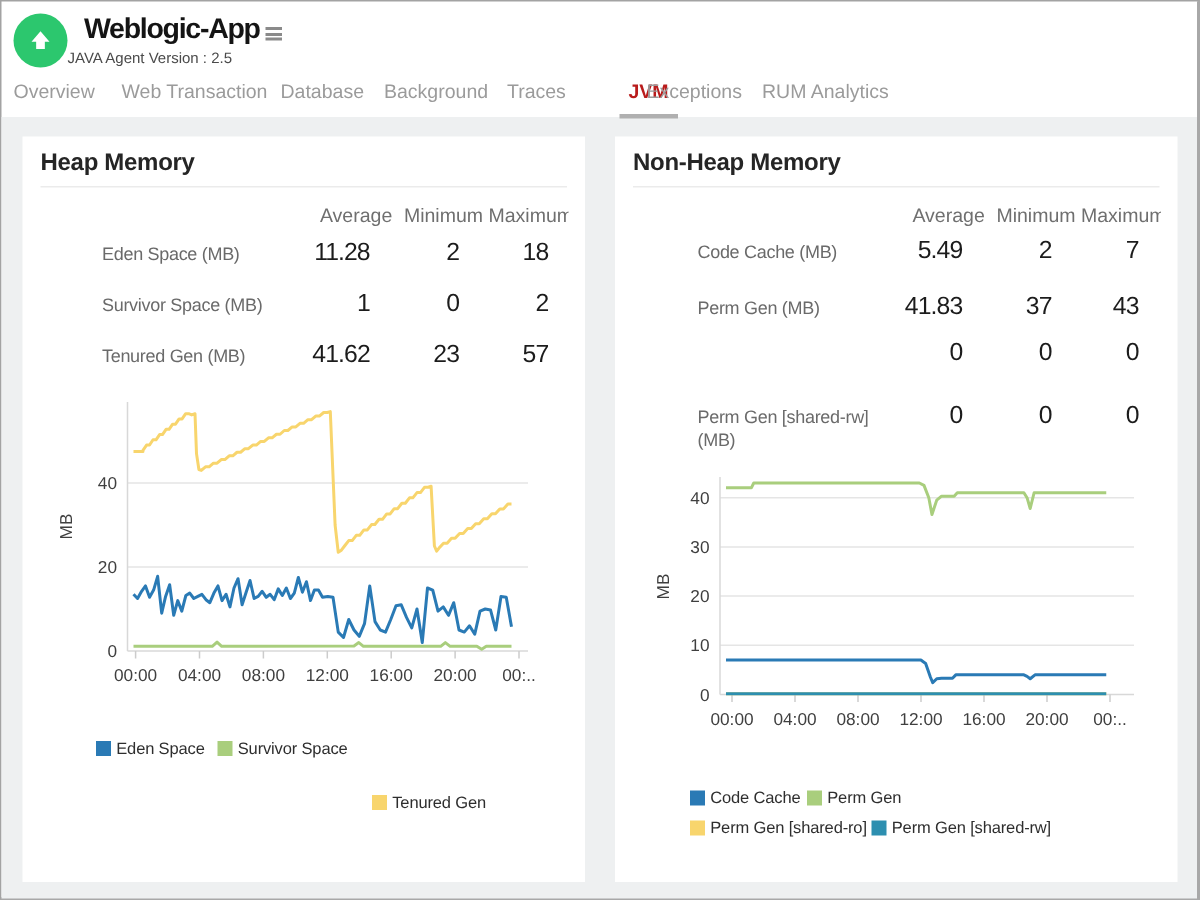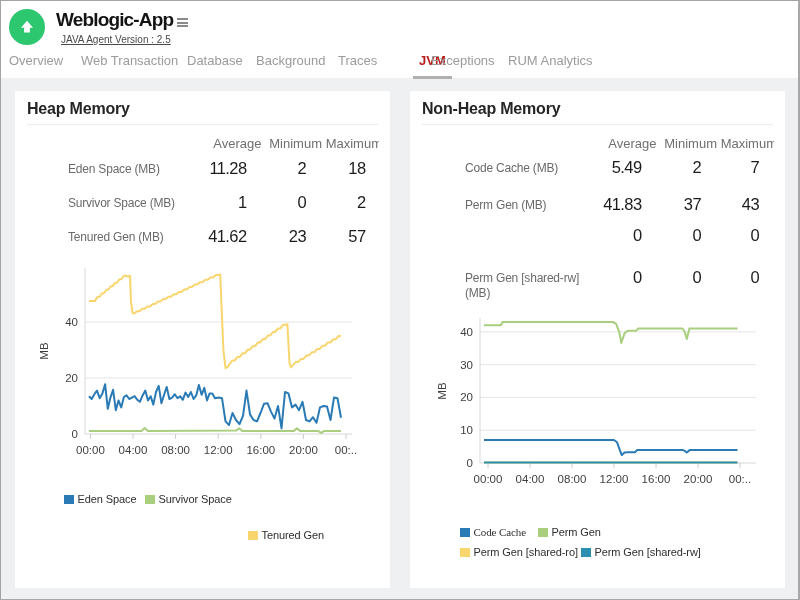--- a/index.html
+++ b/index.html
@@ -6,21 +6,21 @@
 html,body { width:800px; height:600px; overflow:hidden; }
 body { font-family:"Liberation Sans", sans-serif; }
 .page { position:relative; width:800px; height:600px; background:#fff;
   border-top:1px solid #a3a3a3; border-left:1px solid #a3a3a3;
   border-right:2px solid #a8a8a8; border-bottom:2px solid #a8a8a8;padding-left:48px; }
 .graybg { position:absolute; left:0; top:77px; width:797px; height:521px; background:#eef0f1; }
 .appicon { position:absolute; left:8px; top:8px; width:36px; height:36px; border-radius:50%; background:#2cc76e; }
 .title { position:absolute; left:55px; top:8px; font-size:19px; font-weight:bold; color:#141414; letter-spacing:-0.85px; }
 .burger { position:absolute; left:176px; top:17px; width:11px; }
 .burger div { height:2px; background:#8a8a8a; margin-bottom:1.5px; }
-.subtitle { position:absolute; left:60px; top:32.5px; font-size:10px; color:#4a4a4a;text-decoration:underline; }
+.subtitle { position:absolute; left:44px; top:32.5px; font-size:10px; color:#4a4a4a; }
 .tabs { position:absolute; left:0; top:52px; width:800px; height:26px; font-size:13px; color:#9b9b9b; }
 .tabs span { position:absolute; white-space:nowrap; }
 .tabs .active { color:#b91c1c; font-weight:bold; position:relative;margin-left:27px; }
 .tabs .active:after { content:""; position:absolute; left:-6px; right:-6px; top:23px; height:3px; background:#b0b0b0; }
 .card { position:absolute; top:90px; width:375px; height:497px; background:#fff; }
 .card.left { left:14px; }
 .card.right { left:409px; }
 .ctitle { position:absolute; left:12px; top:9px; font-size:16px; letter-spacing:-0.2px; font-weight:bold; color:#252525; }
 .csep { position:absolute; left:12px; top:33px; width:351px; height:1px; background:#ebebeb; }
 .thead { position:absolute; font-size:13px; color:#6f6f6f; }
@@ -171,18 +171,18 @@
         <text x="204" y="177">12:00</text>
         <text x="246" y="177">16:00</text>
         <text x="288" y="177">20:00</text>
         <text x="330" y="177">00:..</text>
       </g>
       <polyline fill="none" stroke="#f8d56d" stroke-width="2" points="74,156.5 327.5,156.5"></polyline>
       <polyline fill="none" stroke="#2d8fb0" stroke-width="2" points="74.0,156.5 327.5,156.5"></polyline>
       <polyline fill="none" stroke="#a9ce7d" stroke-width="2" stroke-linejoin="round" points="74.0,19.2 90.9,19.2 92.5,16.0 202.9,16.0 206.0,17.6 209.2,25.8 211.3,37.0 214.5,27.4 217.7,24.8 226.1,24.8 228.2,22.5 272.6,22.5 274.7,25.8 276.8,33.0 279.4,22.5 327.5,22.5"></polyline>
       <polyline fill="none" stroke="#2a7ab5" stroke-width="2" stroke-linejoin="round" points="74.0,134.0 203.9,134.0 207.1,136.3 210.3,145.5 211.8,149.1 214.5,146.5 217.7,146.2 225.0,146.2 227.2,143.9 272.6,143.9 274.7,144.9 276.8,146.5 280.0,143.9 327.5,143.9"></polyline>
     </svg>
-    <div class="leg" style="left:50px; top:435px;font-family:Liberation Serif, serif;"><i style="background:#2a7ab5"></i>Code Cache</div>
+    <div class="leg" style="left:50px; top:435px;"><i style="background:#2a7ab5"></i>Code Cache</div>
     <div class="leg" style="left:128px; top:435px;"><i style="background:#a9ce7d"></i>Perm Gen</div>
     <div class="leg" style="left:50px; top:455px;"><i style="background:#f8d56d"></i>Perm Gen [shared-ro]</div>
     <div class="leg" style="left:171px; top:455px;"><i style="background:#2d8fb0"></i>Perm Gen [shared-rw]</div>
   </div>
 </div>
 
 </body></html>

